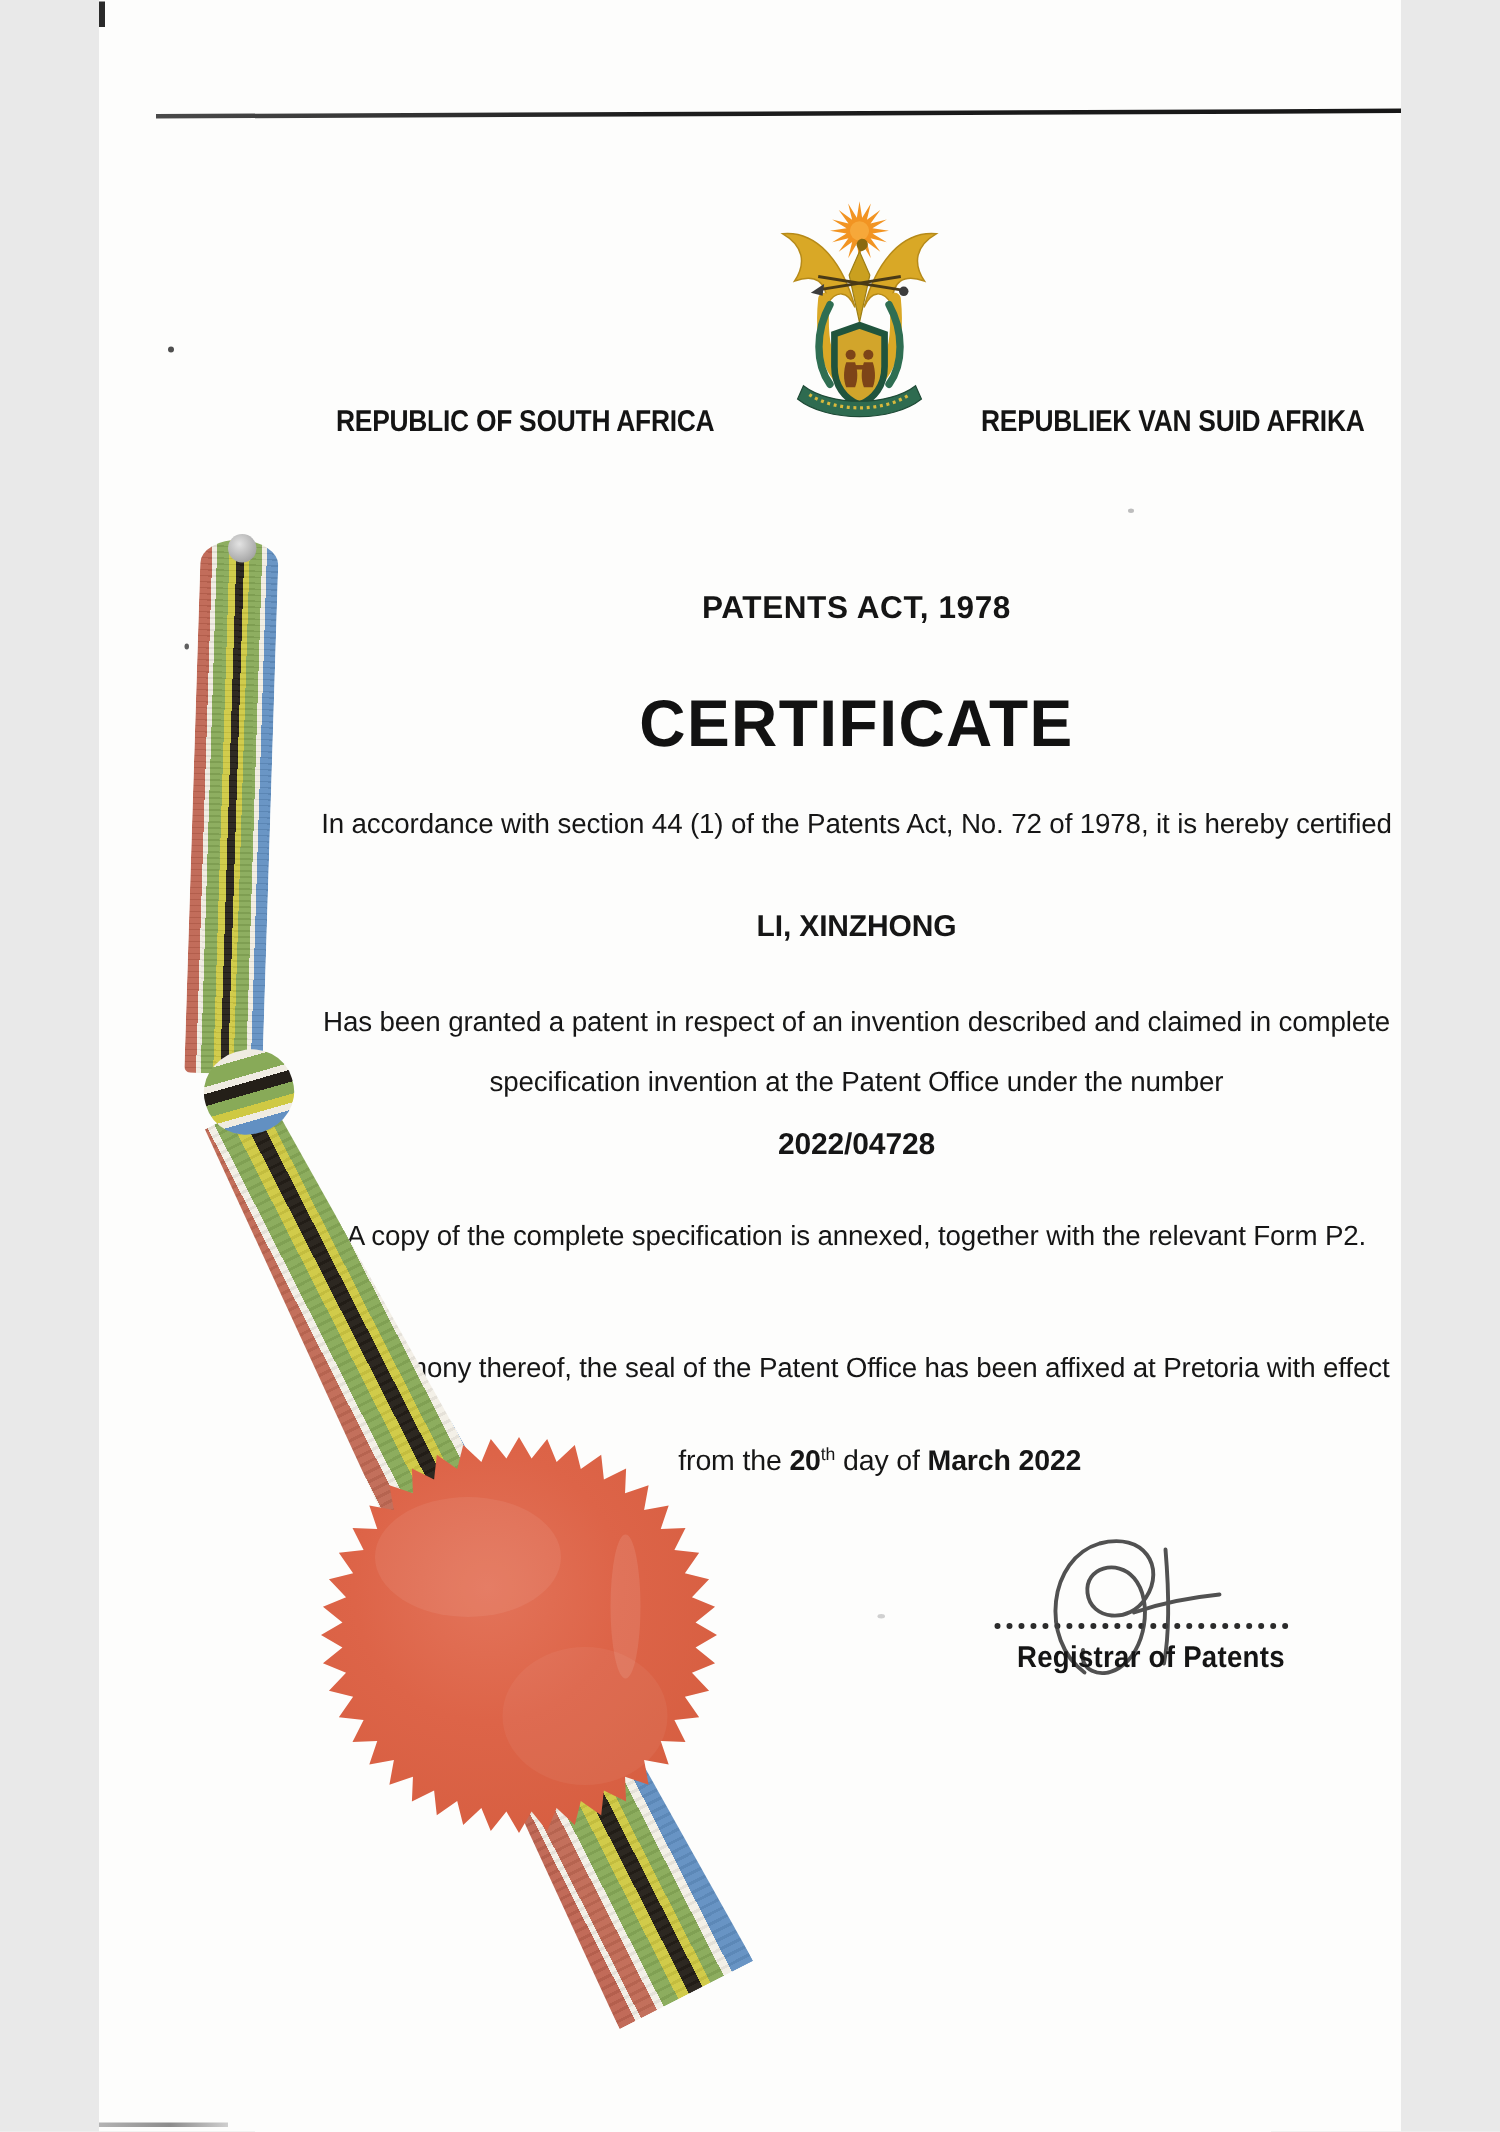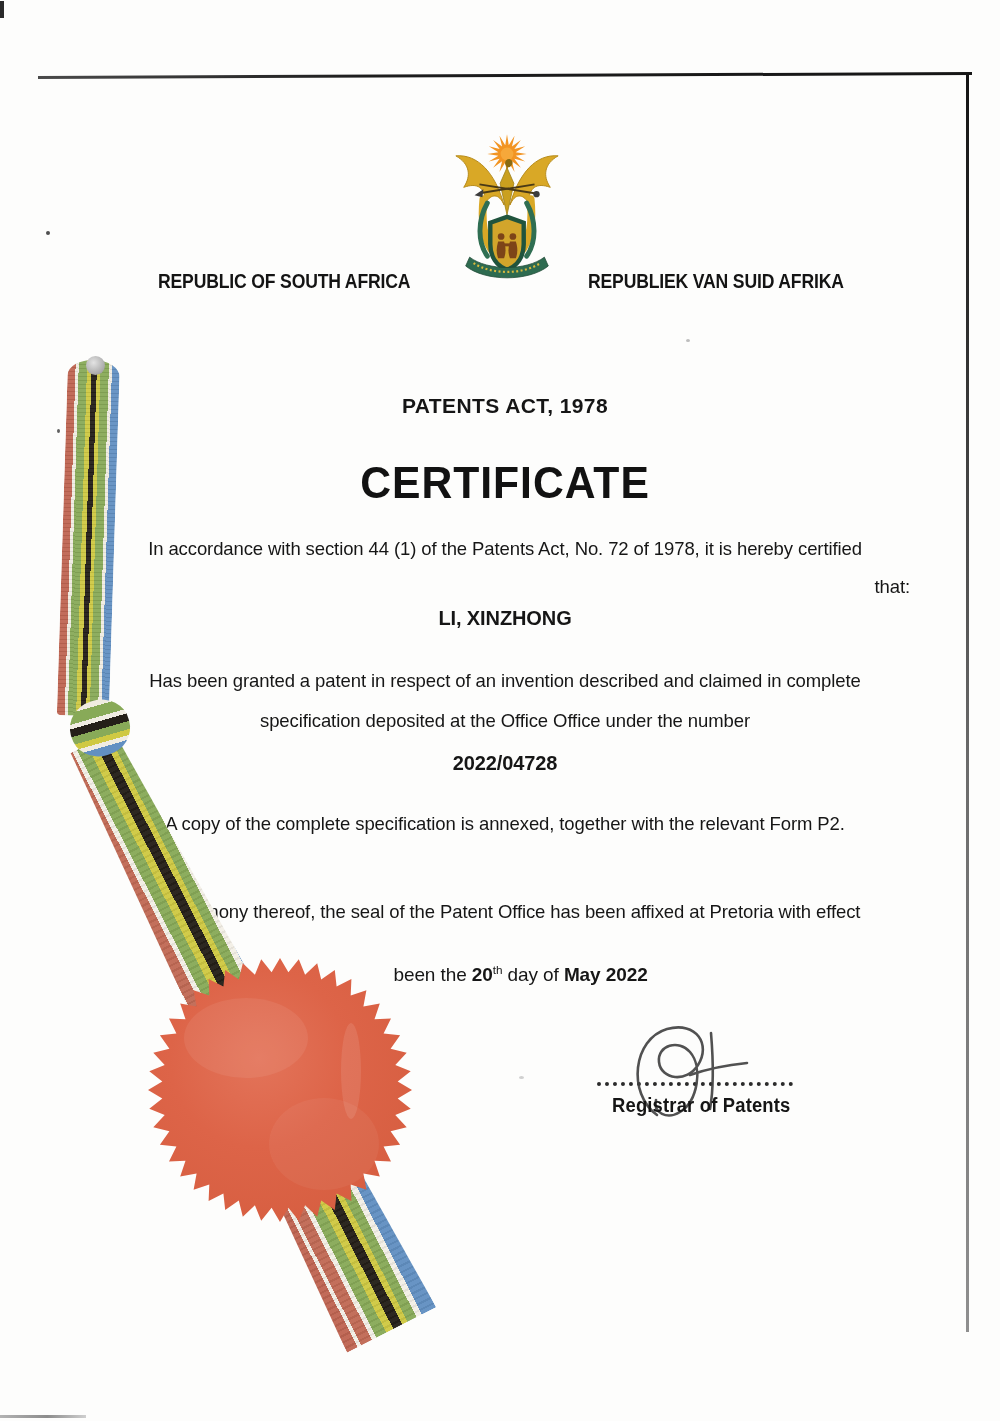--- a/index.html
+++ b/index.html
@@ -1,17 +1,17 @@
 <!DOCTYPE html>
 <html><head>
 <meta charset="utf-8">
 <style>
   html,body{margin:0;padding:0;background:#e9e9e9;}
   .page{
-    position:relative;width:1000px;height:1421px;margin:0 auto;
+    position:relative;width:868px;height:1421px;margin:0 auto;
     background:#fdfdfc;overflow:hidden;
     font-family:"Liberation Sans", sans-serif;color:#1b1b1b;
   }
   
   .border-top{position:absolute;left:38px;top:74px;width:934px;height:3px;
     background:linear-gradient(90deg,#4a4a4a 0%,#1d1d1d 35%,#161616 100%);
     transform:rotate(-0.25deg);}
   .border-right{position:absolute;left:966px;top:75px;width:3px;height:1257px;
     background:linear-gradient(#141414 0%,#2e2e2e 20%,#6b6b6b 55%,#8f8f8f 100%);}
   .corner-notch{position:absolute;left:0;top:1px;width:4px;height:17px;background:#2a2a2a;}
@@ -127,26 +127,26 @@
   <div class="country left">REPUBLIC OF SOUTH AFRICA</div>
   <div class="country right">REPUBLIEK VAN SUID AFRIKA</div>
   <div class="act-title">PATENTS ACT, 1978</div>
   <div class="cert-title">CERTIFICATE</div>
 
   <div class="content">
     <div class="bodyline l-intro1">In accordance with section 44 (1) of the Patents Act, No. 72 of 1978, it is hereby certified</div>
     <div class="bodyline l-intro2">that:</div>
     <div class="bodyline l-name">LI, XINZHONG</div>
     <div class="bodyline l-grant1">Has been granted a patent in respect of an invention described and claimed in complete</div>
-    <div class="bodyline l-grant2">specification deposited at the Office Office under the number</div>
+    <div class="bodyline l-grant2">specification invention at the Patent Office under the number</div>
     <div class="bodyline l-number">2022/04728</div>
     <div class="bodyline l-annex">A copy of the complete specification is annexed, together with the relevant Form P2.</div>
     <div class="bodyline l-testimony">In testimony thereof, the seal of the Patent Office has been affixed at Pretoria with effect</div>
     <div class="bodyline l-date">
-      <span>been the </span><b>20</b><sup>th</sup><span> day of </span><b>May 2022</b>
+      <span>from the </span><b>20</b><sup>th</sup><span> day of </span><b>March 2022</b>
     </div>
   </div>
 
   <div class="dotted-line"></div>
   <svg class="sig-svg" viewBox="0 0 180 120">
     <g fill="none" stroke="#3f3f3f" stroke-width="2.6" stroke-linecap="round" opacity="0.9">
       <path d="M62 110 C32 88 38 34 72 24 C102 16 116 40 103 60 C92 78 66 75 64 57 C62 40 84 34 95 47 C108 62 103 96 85 107 C72 115 58 108 61 95"></path>
       <path d="M116 28 C118 52 119 82 115 104"></path>
       <path d="M95 70 C112 64 132 60 152 58"></path>
     </g>

